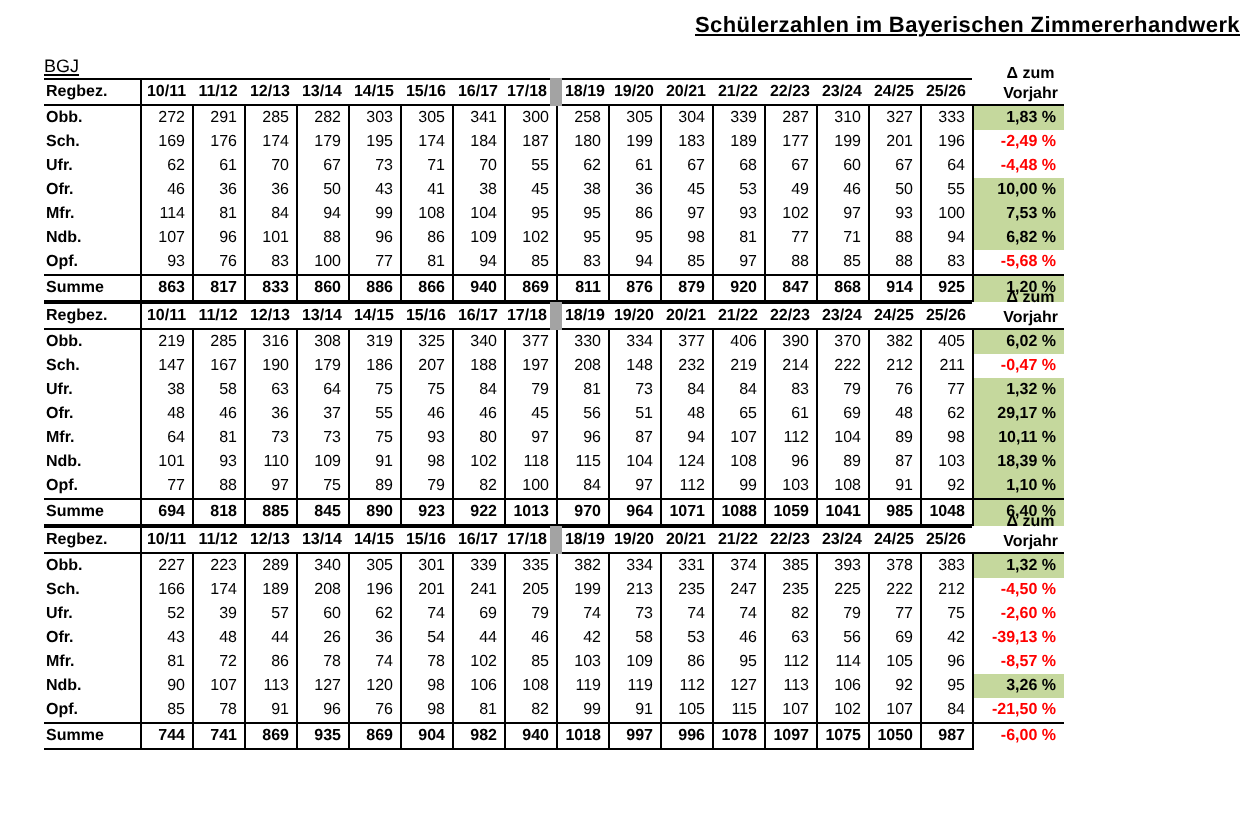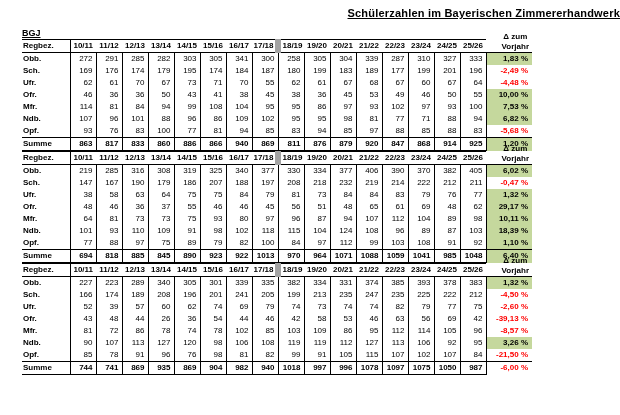--- a/index.html
+++ b/index.html
@@ -7,21 +7,21 @@
     width:620px;height:415px;box-sizing:border-box;
     padding:7px 0 0 22px;
     font-family:"Liberation Sans",sans-serif;color:#000;
   }
   .title{
     font-size:11px;font-weight:bold;text-decoration:underline;
     margin:0 0 9px 0;letter-spacing:.2px;text-align:right;
   }
   .section{margin:0;}
   .section-label{
-    font-size:9px;font-weight:bold;text-decoration:underline;
+    font-size:9px;font-weight:normal;text-decoration:underline;
     margin:8px 0 1px 0;
   }
   table{border-collapse:collapse;table-layout:fixed;width:510px;}
   th,td{
     padding:0;font-size:8px;height:12px;line-height:12px;
     white-space:nowrap;overflow:visible;font-weight:normal;
   }
   th{font-weight:bold;}
   thead th{border-top:1px solid #000;border-bottom:1px solid #000;}
   thead th.delta{border-top:none;position:relative;}
@@ -337,21 +337,21 @@
             <td class="region">Sch.</td>
             <td class="val">147</td>
             <td class="val">167</td>
             <td class="val">190</td>
             <td class="val">179</td>
             <td class="val">186</td>
             <td class="val">207</td>
             <td class="val">188</td>
             <td class="val">197</td>
             <td class="val">208</td>
-            <td class="val">218</td>
+            <td class="val">148</td>
             <td class="val">232</td>
             <td class="val">219</td>
             <td class="val">214</td>
             <td class="val">222</td>
             <td class="val">212</td>
             <td class="val">211</td>
             <td class="delta neg">-0,47 %</td>
           </tr>
           <tr>
             <td class="region">Ufr.</td>

